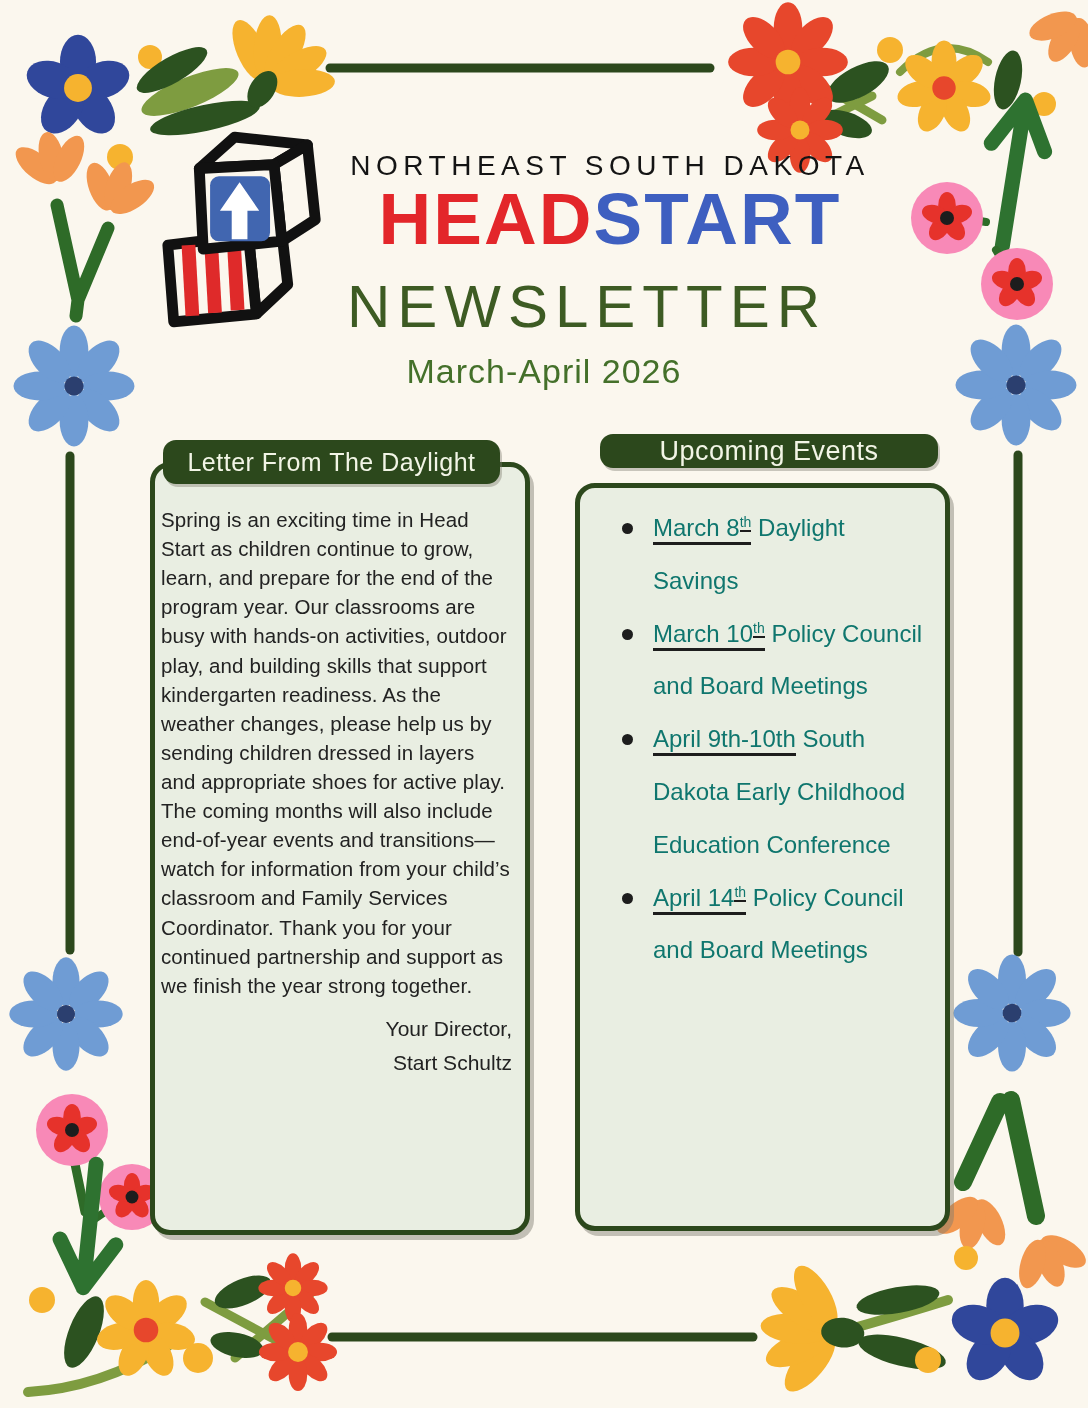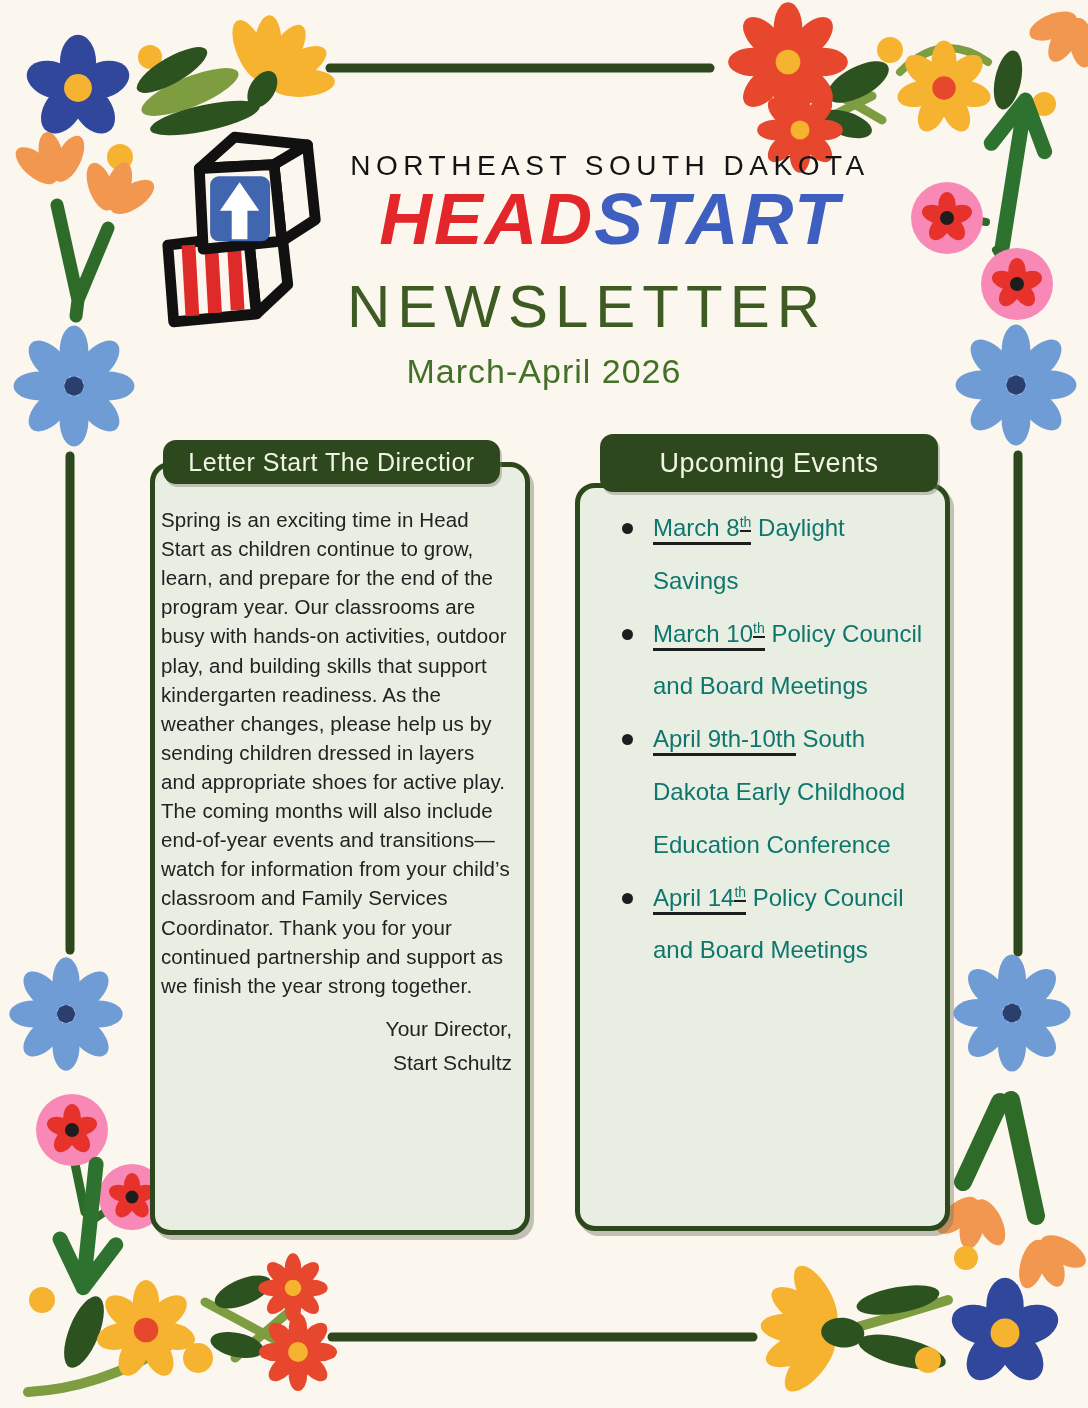--- a/index.html
+++ b/index.html
@@ -5,37 +5,37 @@
   html,body{margin:0;padding:0;background:#d8d5cc;}
   .page{position:relative;width:1088px;height:1408px;margin:0 auto;background:#FBF7EE;overflow:hidden;
         font-family:"Liberation Sans",sans-serif;color:#1F1F1F;}
   .decor{position:absolute;left:0;top:0;z-index:1;pointer-events:none;}
   .logo{position:absolute;left:158px;top:124px;z-index:2;}
 
   
   .org-line{position:absolute;left:350px;top:150px;width:520px;text-align:center;z-index:2;
             font-size:28px;letter-spacing:5.5px;font-weight:400;color:#141414;}
   .brand{position:absolute;left:348px;top:182px;width:524px;text-align:center;z-index:2;
-         font-size:73px;font-weight:700;letter-spacing:2px;line-height:1;font-style:italic;}
+         font-size:73px;font-weight:700;letter-spacing:2px;line-height:1;}
   .brand .head{color:#E3262A;} .brand .start{color:#3E5FC0;}
   .title{position:absolute;left:287px;top:272px;width:540px;text-align:right;z-index:2;
          font-size:60px;letter-spacing:7px;font-weight:400;color:#3D5B23;}
   .issue{position:absolute;left:0;top:352px;width:1088px;text-align:center;z-index:2;
          font-size:34px;color:#44702A;font-weight:400;letter-spacing:1px;}
 
   
   .panel{position:absolute;background:#E9EEE2;border:5px solid #2C481C;border-radius:20px;z-index:3;
          box-shadow:4px 5px 0 rgba(125,123,110,.45);box-sizing:border-box;}
   .letter-panel{left:150px;top:462px;width:380px;height:773px;padding:38px 13px 10px 6px;}
   .events-panel{left:575px;top:483px;width:375px;height:748px;padding:14px 20px 10px 73px;}
   .pill{position:absolute;background:#2C481C;color:#F2F5E6;border-radius:13px;z-index:4;
         display:flex;align-items:center;justify-content:center;
         box-shadow:2px 3px 0 rgba(125,123,110,.4);}
   .letter-pill{left:163px;top:440px;width:337px;height:44px;font-size:25px;letter-spacing:.5px;}
-  .events-pill{left:600px;top:434px;width:338px;height:58px;font-size:27px;letter-spacing:.5px;}
+  .events-pill{left:600px;top:434px;width:338px;height:34px;font-size:27px;letter-spacing:.5px;}
 
   .letter-body{font-size:20.5px;line-height:1.42;letter-spacing:.1px;color:#222;}
   .sig{margin-top:12px;margin-left:auto;width:62%;text-align:right;font-size:21px;line-height:1.62;color:#222;}
 
   ul.events{list-style:none;margin:0;padding:0;font-size:24px;line-height:2.2;color:#0f766e;}
   ul.events li{position:relative;margin:0;}
   ul.events li::before{content:'';position:absolute;left:-31px;top:21px;width:11px;height:11px;
                        border-radius:50%;background:#1d1d1d;}
   .event-date{border-bottom:3px solid #1d1d1d;padding-bottom:1px;}
   .event-sup{font-size:14px;line-height:0;border-bottom:2px solid #1d1d1d;vertical-align:super;}
@@ -301,21 +301,21 @@
   <div class="title">NEWSLETTER</div>
   <div class="issue">March-April 2026</div>
 
   <section class="panel letter-panel">
     <div class="letter-body">Spring is an exciting time in Head Start as children continue to grow, learn, and prepare for the end of the program year. Our classrooms are busy with hands-on activities, outdoor play, and building skills that support kindergarten readiness. As the weather changes, please help us by sending children dressed in layers and appropriate shoes for active play. The coming months will also include end-of-year events and transitions—watch for information from your child’s classroom and Family Services Coordinator. Thank you for your continued partnership and support as we finish the year strong together.</div>
     <div class="sig">
       <div>Your Director,</div>
       <div>Start Schultz</div>
     </div>
   </section>
-  <div class="pill letter-pill">Letter Start The Directior</div>
+  <div class="pill letter-pill">Letter From The Daylight</div>
 
   <section class="panel events-panel">
     <ul class="events">
         <li><span class="event-date">March 8<sup class="event-sup">th</sup></span> Daylight Savings</li>
         <li><span class="event-date">March 10<sup class="event-sup">th</sup></span> Policy Council and Board Meetings</li>
         <li><span class="event-date">April 9th-10th</span> South Dakota Early Childhood Education Conference</li>
         <li><span class="event-date">April 14<sup class="event-sup">th</sup></span> Policy Council and Board Meetings</li>
       </ul>
   </section>
   <div class="pill events-pill">Upcoming Events</div>

